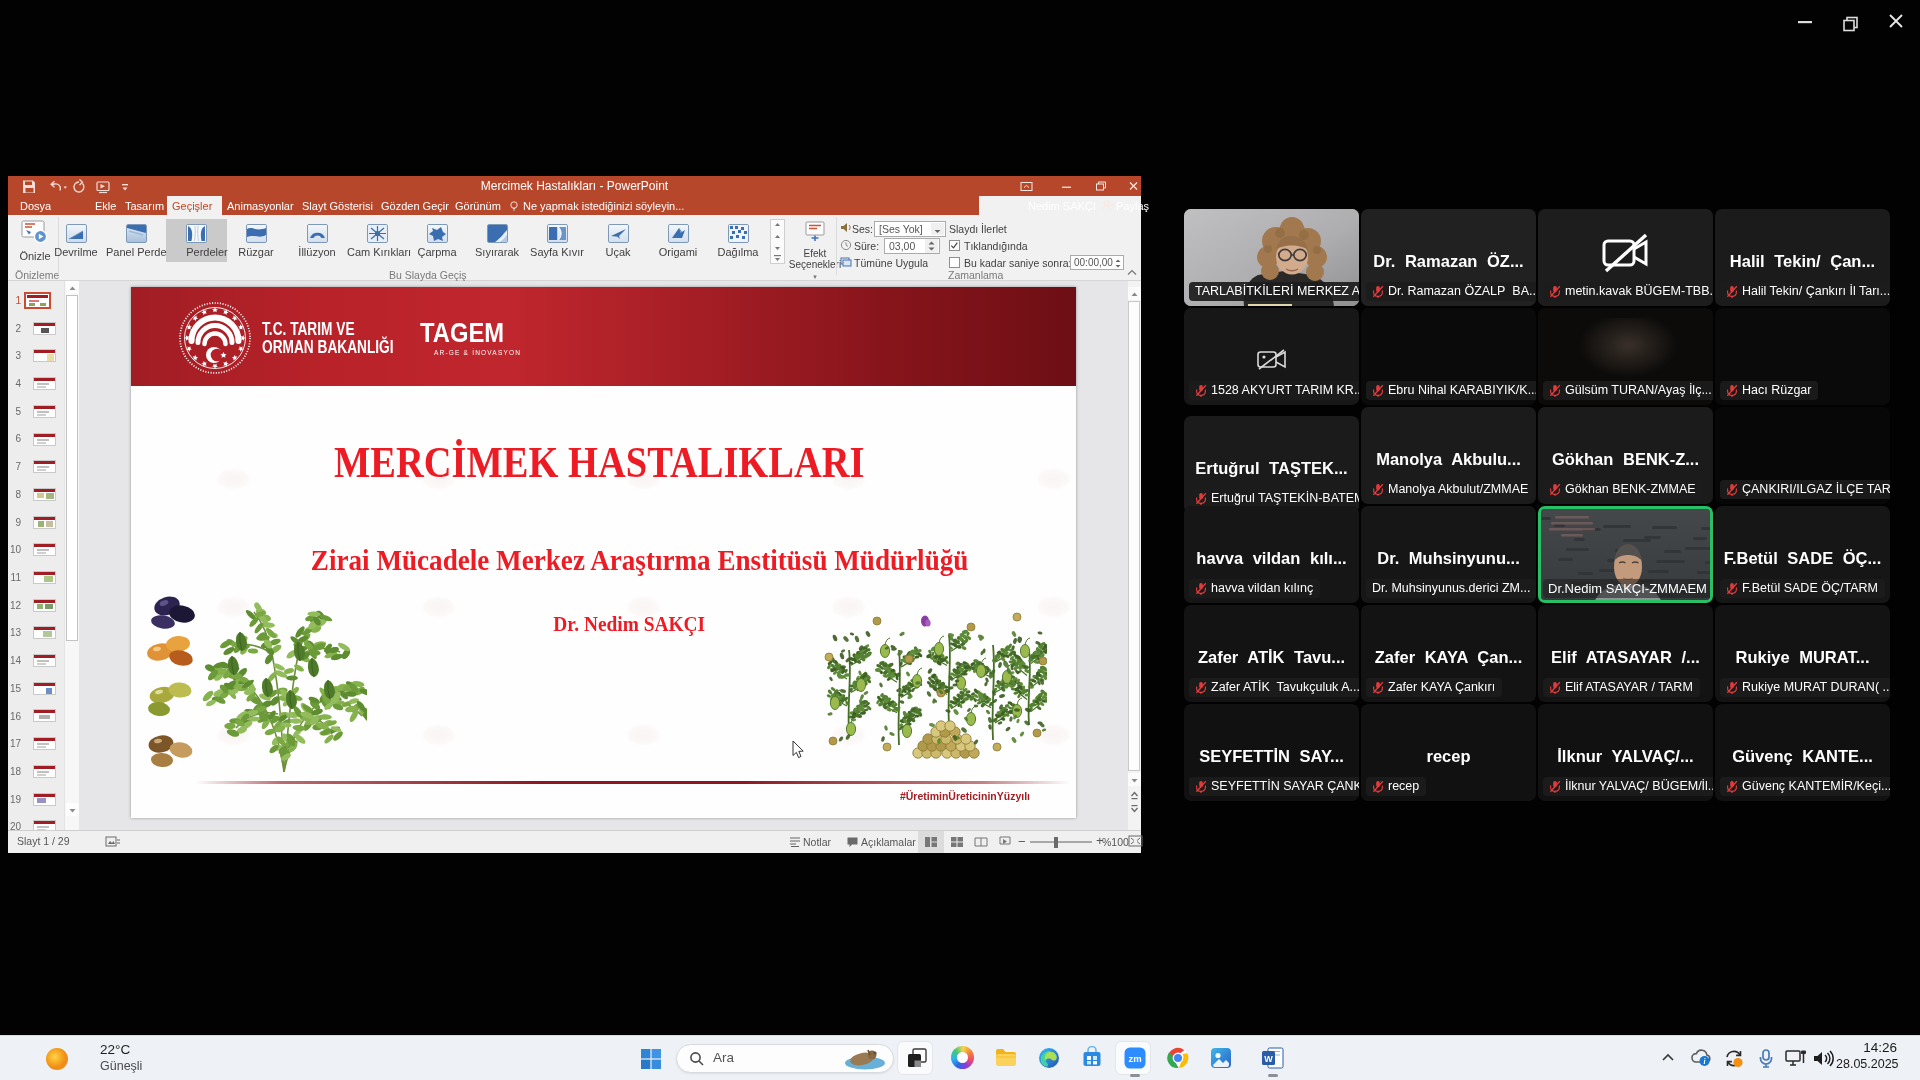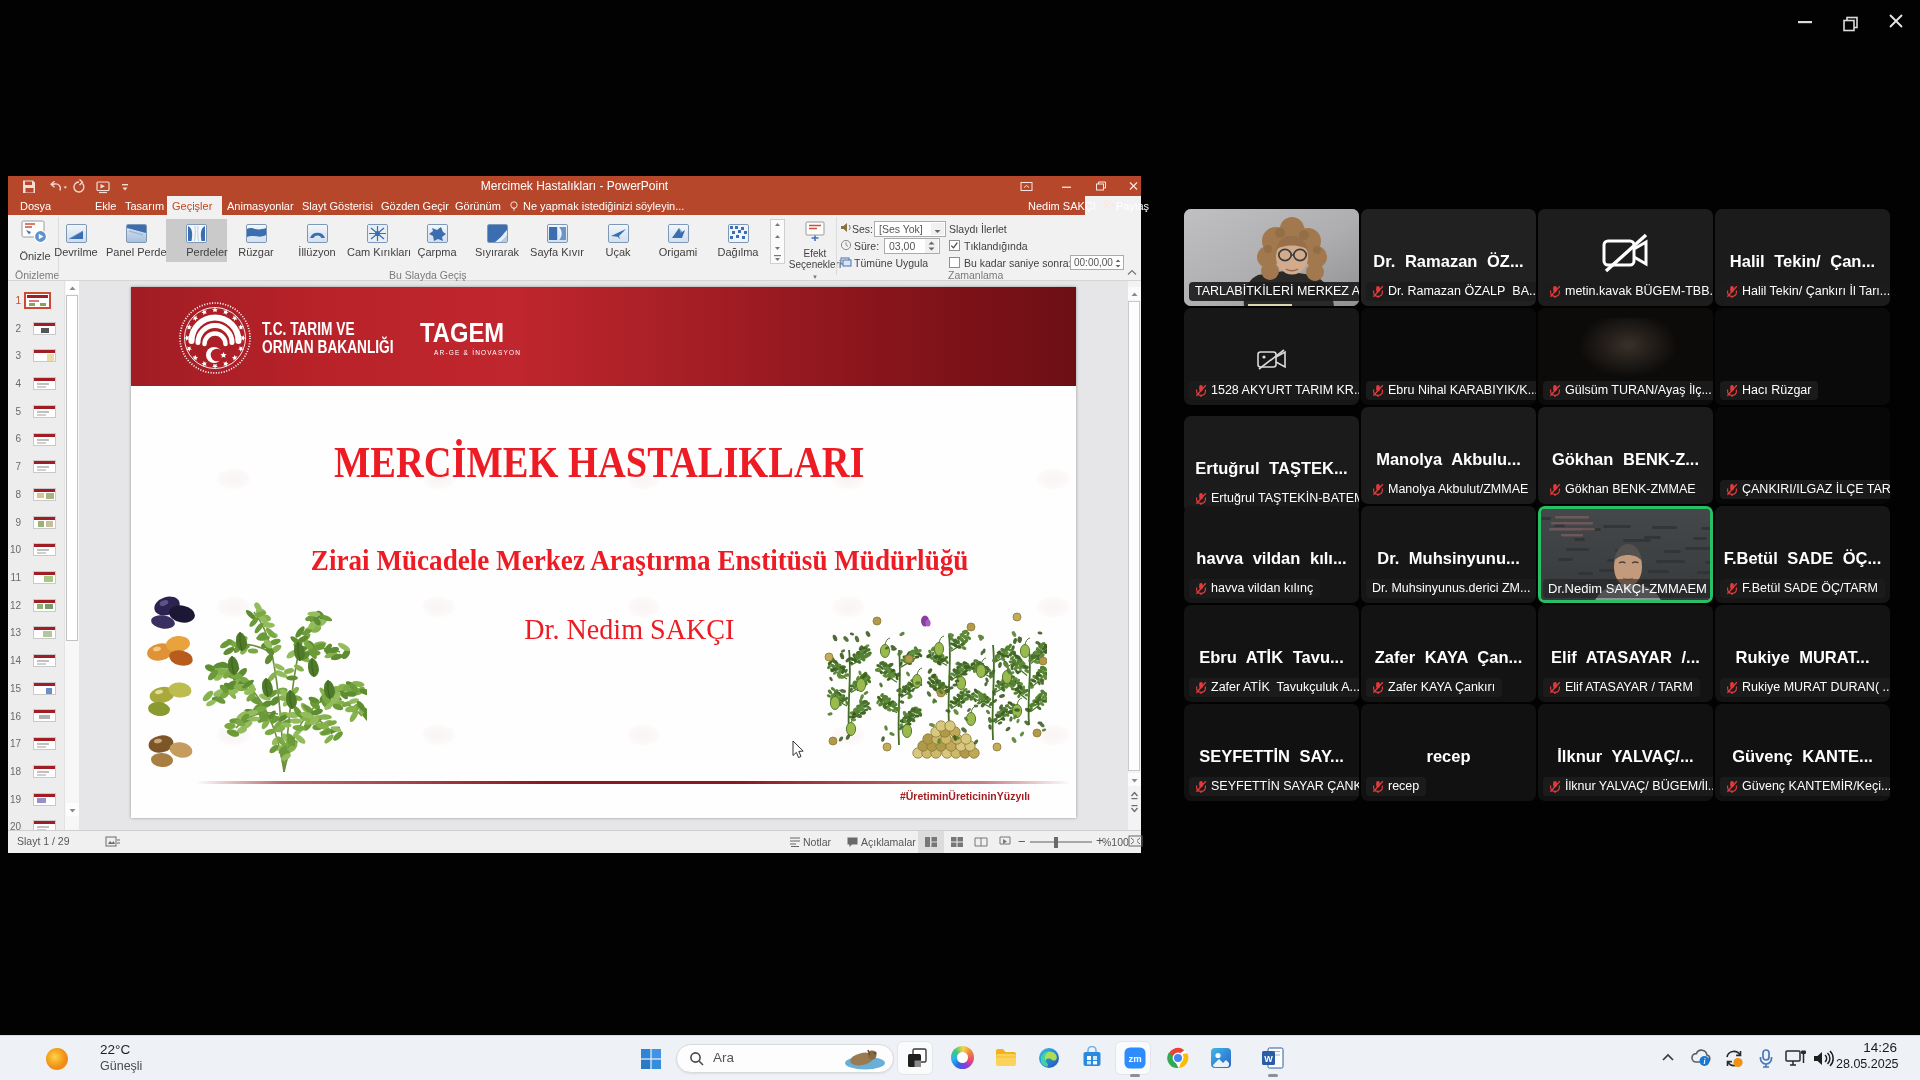--- a/index.html
+++ b/index.html
@@ -2,21 +2,21 @@
 <html><head>
 <meta charset="utf-8">
 <style>
   html,body{margin:0;padding:0;background:#000;}
   #root{position:relative;width:1920px;height:1080px;background:#020202;overflow:hidden;
         font-family:"Liberation Sans",sans-serif;}
   .ab{position:absolute;}
   
   #ppt{left:8px;top:176px;width:1133px;height:677px;background:#f2f1f1;}
   #tbar{left:0;top:0;width:1133px;height:20px;background:#b7472a;}
-  #tabs{left:0;top:20px;width:1077px;height:19px;background:#b7472a;}
+  #tabs{left:0;top:20px;width:971px;height:19px;background:#b7472a;}
   .tab{position:absolute;top:0;height:19px;line-height:20px;color:#fff;font-size:11px;white-space:nowrap;}
   #ribbon{left:0;top:39px;width:1133px;height:65px;background:#f2f1f1;border-bottom:1px solid #d5d5d5;}
   .glabel{position:absolute;top:54px;font-size:10.5px;color:#7a7a7a;white-space:nowrap;}
   .ticon{position:absolute;top:9px;width:19px;height:17px;border:1px solid #7e99b8;border-radius:2px;
          background:linear-gradient(180deg,#e8eef7 0%,#c6d6e9 45%,#a8c0dc 100%);overflow:hidden;}
   .tlabel{position:absolute;top:31px;font-size:11px;color:#3f3f3f;white-space:nowrap;text-align:center;width:60px;}
   #content{left:0;top:105px;width:1133px;height:549px;background:#e6e6e8;overflow:hidden;}
   #status{left:0;top:654px;width:1133px;height:23px;background:#f0f0f0;border-top:1px solid #cfcfcf;box-sizing:border-box;}
   .st{position:absolute;font-size:10.5px;color:#565656;white-space:nowrap;}
   
@@ -476,21 +476,21 @@
             <circle cx="39" cy="54" r="6.3" fill="#b52129"></circle>
             <path d="M45.5 51 l.95 1.95 2.15.25-1.6 1.5.4 2.1-1.9-1.05-1.9 1.05.4-2.1-1.6-1.5 2.15-.25z" fill="#fff"></path>
           </svg>
         <div class="ab" style="left:131px;top:33px;color:#fff;font-weight:bold;font-size:18.5px;line-height:18px;"><span style="display:inline-block;transform:scaleX(.74);transform-origin:left center;white-space:nowrap;">T.C. TARIM VE<br>ORMAN BAKANLIĞI</span></div>
 
         <div class="ab" style="left:289px;top:31px;color:#fff;font-size:27px;font-weight:bold;"><span style="display:inline-block;transform:scaleX(.88);transform-origin:left center;">TAGEM</span></div>
         <div class="ab" style="left:303px;top:62px;color:#fff;font-size:6.5px;letter-spacing:1.2px;">AR-GE &amp; İNOVASYON</div>
 
         <div class="ab" style="left:-4px;top:149px;width:945px;text-align:center;font-family:'Liberation Serif',serif;font-weight:bold;font-size:45px;color:#ed1c24;"><span style="display:inline-block;transform:scaleX(.855);transform-origin:center;white-space:nowrap;">MERCİMEK HASTALIKLARI</span></div>
         <div class="ab" style="left:36px;top:257px;width:945px;text-align:center;font-family:'Liberation Serif',serif;font-weight:bold;font-size:29px;color:#ed1c24;"><span style="display:inline-block;transform:scaleX(.935);transform-origin:center;white-space:nowrap;">Zirai Mücadele Merkez Araştırma Enstitüsü Müdürlüğü</span></div>
-        <div class="ab" style="left:26px;top:326px;width:945px;text-align:center;font-family:'Liberation Serif',serif;font-weight:normal;font-size:29px;color:#ed1c24;"><span style="display:inline-block;transform:scaleX(.97);transform-origin:center;white-space:nowrap;">Dr. Nedim SAKÇI</span></div>
+        <div class="ab" style="left:26px;top:326px;width:945px;text-align:center;font-family:'Liberation Serif',serif;font-weight:bold;font-size:20px;color:#ed1c24;"><span style="display:inline-block;transform:scaleX(.97);transform-origin:center;white-space:nowrap;">Dr. Nedim SAKÇI</span></div>
 
         <svg class="ab" style="left:14px;top:305px" width="50" height="180" viewBox="0 0 50 180">
           <g>
             <ellipse cx="22" cy="14" rx="13" ry="9" fill="#2c2350" transform="rotate(-18 22 14)"></ellipse>
             <ellipse cx="37" cy="22" rx="13" ry="8.5" fill="#1d1736" transform="rotate(10 37 22)"></ellipse>
             <ellipse cx="18" cy="30" rx="12" ry="6.5" fill="#3a2f60" transform="rotate(8 18 30)"></ellipse>
             <ellipse cx="19" cy="11" rx="4.5" ry="2.5" fill="#6a5f92" transform="rotate(-18 19 11)" opacity=".8"></ellipse>
           </g>
           <g>
             <ellipse cx="15" cy="60" rx="13" ry="8.5" fill="#e09336" transform="rotate(-10 15 60)"></ellipse>
@@ -1831,21 +1831,21 @@
             <g fill="#e23b3b">
               <rect x="4.2" y="1" width="3.6" height="6.4" rx="1.8"></rect>
               <path d="M2.2 5.6 v1.4 a3.8 3.8 0 0 0 7.6 0 V5.6 h1.2 v1.4 a5 5 0 0 1-4.4 4.95 V13 h-1.2 v-1.05 A5 5 0 0 1 1 7 V5.6z"></path>
             </g>
             <path d="M1.4 11.8 L10.8 1.2" stroke="#e23b3b" stroke-width="1.3" fill="none"></path>
           </svg>
           <span>F.Betül SADE ÖÇ/TARM</span>
         </div>
       </div>
       <div class="tile" style="left:1184px;top:605px;background:#131313;">
-        <div class="cname">Ebru ATİK Tavu...</div>
+        <div class="cname">Zafer ATİK Tavu...</div>
         <div class="tag" style="">
           <svg width="12" height="13" viewBox="0 0 12 13">
             <g fill="#e23b3b">
               <rect x="4.2" y="1" width="3.6" height="6.4" rx="1.8"></rect>
               <path d="M2.2 5.6 v1.4 a3.8 3.8 0 0 0 7.6 0 V5.6 h1.2 v1.4 a5 5 0 0 1-4.4 4.95 V13 h-1.2 v-1.05 A5 5 0 0 1 1 7 V5.6z"></path>
             </g>
             <path d="M1.4 11.8 L10.8 1.2" stroke="#e23b3b" stroke-width="1.3" fill="none"></path>
           </svg>
           <span>Zafer ATİK&nbsp; Tavukçuluk A...</span>
         </div>

